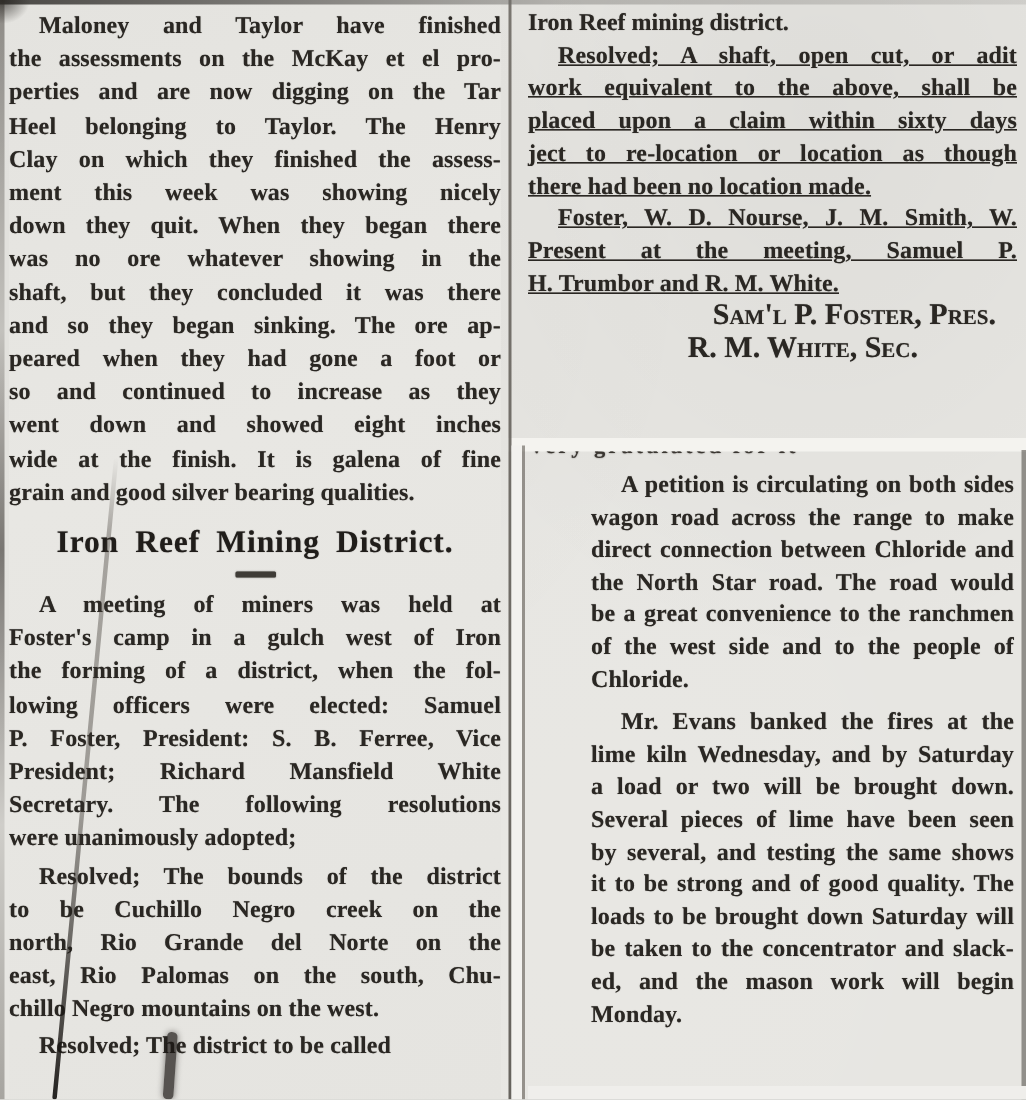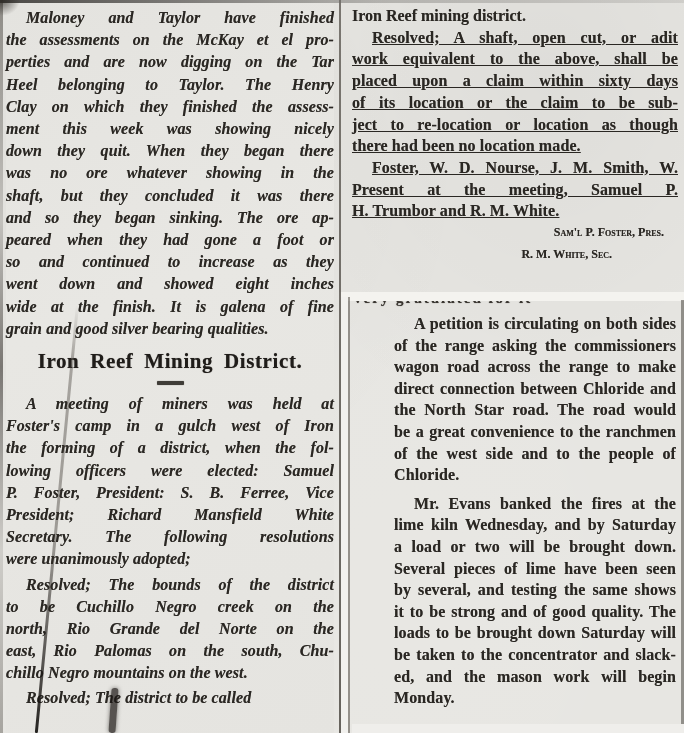--- a/index.html
+++ b/index.html
@@ -22,21 +22,21 @@
   }
   .block-right-bottom{
     position:absolute;left:354px;top:301px;width:322px;
   }
   .para{margin:0;}
   .tline{
     font-size:16px;font-weight:bold;letter-spacing:.1px;
     text-align:justify;text-align-last:justify;
     color:#2a2723;text-shadow:0 0 .6px rgba(46,42,37,.55);
   }
-  .col-left .tline{line-height:22.2px;font-style:italic;}
+  .col-left .tline{line-height:22.2px;}
   .block-right-top .tline{line-height:21.7px;text-decoration:underline;}
   .block-right-bottom .tline{line-height:21.6px;margin-left:40px;}
   .tlast{text-align-last:left;}
   .indent .tline:first-child{text-indent:20px;}
   .line-left{
     font-size:16px;font-weight:bold;line-height:21.7px;
     text-shadow:0 0 .6px rgba(46,42,37,.55);
   }
   .heading{
     margin-top:9px;font-size:21px;font-weight:bold;text-align:center;
@@ -46,21 +46,21 @@
   .heading-rule{
     width:27px;height:4px;background:#3f3c37;margin:8px auto 8px auto;
     border-radius:1px;box-shadow:0 0 1px rgba(63,60,55,.7);
   }
   .p2{margin-top:0;}
   .p3{margin-top:3px;}
   .p4{margin-top:2px;}
   .rt-p1{margin-top:0;}
   .rt-p2{margin-top:0;}
   .sig{
-    font-size:12px;font-weight:bold;line-height:21.7px;font-variant:small-caps;
+    font-size:20px;font-weight:bold;line-height:21.7px;font-variant:small-caps;
     text-align:right;text-shadow:0 0 .6px rgba(46,42,37,.55);
   }
   .sig-president{padding-right:14px;}
   .sig-secretary{padding-right:66px;}
   .cut-line-clip{height:10px;overflow:hidden;position:relative;}
   .cut-line-text{
     margin-top:-11px;font-size:15px;font-weight:bold;letter-spacing:2px;
     color:#3a3631;text-shadow:0 0 1px rgba(58,54,49,.8);
   }
   .rb-p1{margin-top:2px;}
@@ -132,42 +132,40 @@
         <div class="tline tlast">Resolved;  The district to be called</div>
       </div>
   </div>
 
   <div class="block-right-top">
     <div class="line-left">Iron Reef mining district.</div>
     <div class="para indent rt-p1">
         <div class="tline">Resolved;  A shaft, open cut, or adit</div>
         <div class="tline">work equivalent to the above, shall be</div>
         <div class="tline">placed upon a claim within sixty days</div>
-        <div class="tline">of its location or the claim to be sub-</div>
         <div class="tline">ject to re-location or location as though</div>
         <div class="tline tlast">there had been no location made.</div>
       </div>
     <div class="para indent rt-p2">
         <div class="tline">Foster, W. D. Nourse, J. M. Smith, W.</div>
         <div class="tline">Present at the meeting, Samuel P.</div>
         <div class="tline tlast">H. Trumbor and R. M. White.</div>
       </div>
     <div class="sig sig-president">Sam'l P. Foster, Pres.</div>
     <div class="sig sig-secretary">R. M. White, Sec.</div>
   </div>
 
   <div class="cut-strip"></div>
 
   <div class="block-right-bottom">
     <div class="cut-line-clip">
       <div class="cut-line-text">very gratulated for it</div>
     </div>
     <div class="para indent rb-p1">
         <div class="tline">A petition is circulating on both sides</div>
-        <div class="tline">of the range asking the commissioners</div>
         <div class="tline">wagon road across the range to make</div>
         <div class="tline">direct connection between Chloride and</div>
         <div class="tline">the North Star road.  The road would</div>
         <div class="tline">be a great convenience to the ranchmen</div>
         <div class="tline">of the west side and to the people of</div>
         <div class="tline tlast">Chloride.</div>
       </div>
     <div class="para indent rb-p2">
         <div class="tline">Mr. Evans banked the fires at the</div>
         <div class="tline">lime kiln Wednesday, and by Saturday</div>

